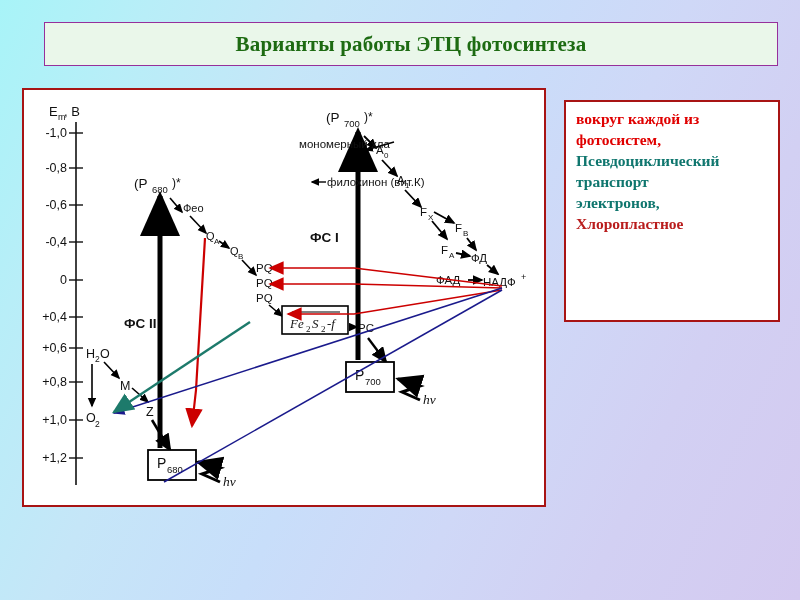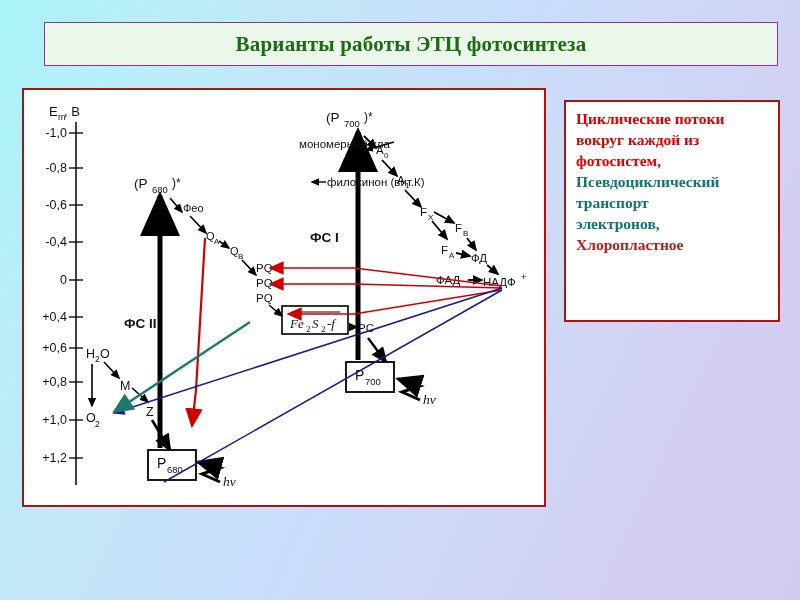--- a/index.html
+++ b/index.html
@@ -296,20 +296,19 @@
       <line x1="478" y1="200" x2="140" y2="392" stroke="#1a1a8c" stroke-width="1.5"></line>
     </g>
 
     <g>
       <line x1="226" y1="232" x2="90" y2="322" stroke="#1d7a6b" stroke-width="2.4" marker-end="url(#ahGreen)"></line>
     </g>
   </svg>
 </div>
 
 <div id="variants-box">
-  <p class="v-red">Циклические потоки</p>
   <p class="v-red">вокруг каждой из</p>
   <p class="v-red">фотосистем,</p>
   <p class="v-blue">Псевдоциклический</p>
   <p class="v-blue">транспорт</p>
   <p class="v-blue">электронов,</p>
   <p class="v-green">Хлоропластное</p>
 </div>
 
 </body></html>

